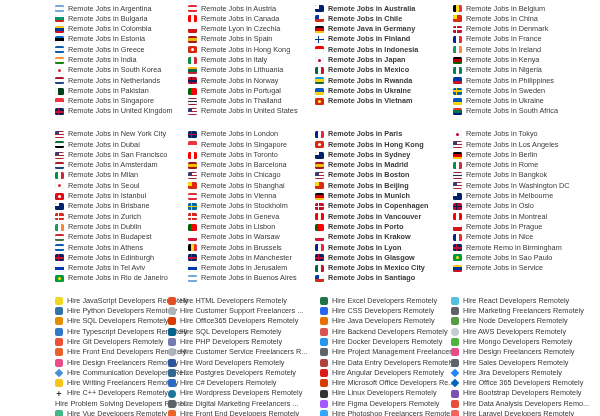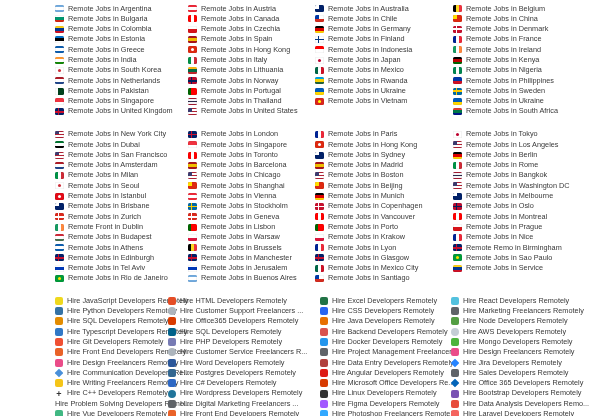--- a/index.html
+++ b/index.html
@@ -8,21 +8,21 @@
     font-family:"Liberation Sans","DejaVu Sans",sans-serif;
     -webkit-font-smoothing:antialiased;
   }
   .wrap{padding-top:3.5px;}
   .section{display:flex;}
   .col{display:flex;flex-direction:column;}
   
   .jobs{padding-left:55px;}
   .jobs .c0{width:133px;}
   .jobs .c1{width:127px;}
-  .jobs .c2{width:138px;}
+  .jobs .c2{width:138px;font-weight:bold;}
   .jobs .c3{width:147px;}
   .skills{padding-left:55px;}
   .skills .c0{width:113px;}
   .skills .c1{width:152px;}
   .skills .c2{width:131px;}
   .skills .c3{width:149px;}
   #sec-cities{margin-top:12.5px;}
   #sec-skills{margin-top:12px;}
   .lnk{
     display:flex;align-items:center;height:10.3px;
@@ -109,21 +109,21 @@
         <a class="lnk" href="#">
           <span class="flag" style="background: linear-gradient(rgb(237, 41, 57) 0%, rgb(237, 41, 57) 33.3333%, rgb(255, 255, 255) 33.3333%, rgb(255, 255, 255) 66.6667%, rgb(237, 41, 57) 66.6667%, rgb(237, 41, 57) 100%);"></span>
           <span class="lbl">Remote Jobs in Austria</span>
         </a>
         <a class="lnk" href="#">
           <span class="flag" style="background: linear-gradient(to right, rgb(255, 0, 0) 0%, rgb(255, 0, 0) 33.3333%, rgb(255, 255, 255) 33.3333%, rgb(255, 255, 255) 66.6667%, rgb(255, 0, 0) 66.6667%, rgb(255, 0, 0) 100%);"></span>
           <span class="lbl">Remote Jobs in Canada</span>
         </a>
         <a class="lnk" href="#">
           <span class="flag" style="background: linear-gradient(rgb(255, 255, 255) 0%, rgb(255, 255, 255) 50%, rgb(215, 20, 26) 50%, rgb(215, 20, 26) 100%);"></span>
-          <span class="lbl">Remote Jobs in Czechia</span>
+          <span class="lbl">Remote Lyon in Czechia</span>
         </a>
         <a class="lnk" href="#">
           <span class="flag" style="background: linear-gradient(rgb(170, 21, 27) 0%, rgb(170, 21, 27) 33.3333%, rgb(241, 191, 0) 33.3333%, rgb(241, 191, 0) 66.6667%, rgb(170, 21, 27) 66.6667%, rgb(170, 21, 27) 100%);"></span>
           <span class="lbl">Remote Jobs in Spain</span>
         </a>
         <a class="lnk" href="#">
           <span class="flag" style="background: linear-gradient(rgb(222, 41, 16) 0%, rgb(222, 41, 16) 50%, rgb(222, 41, 16) 50%, rgb(222, 41, 16) 100%);">
             <span class="fdot" style="background: rgb(255, 255, 255);"></span>
           </span>
           <span class="lbl">Remote Jobs in Hong Kong</span>
@@ -166,21 +166,21 @@
           <span class="lbl">Remote Jobs in Australia</span>
         </a>
         <a class="lnk" href="#">
           <span class="flag" style="background: linear-gradient(rgb(255, 255, 255) 0%, rgb(255, 255, 255) 50%, rgb(213, 43, 30) 50%, rgb(213, 43, 30) 100%);">
             <span class="fcanton" style="background: rgb(0, 57, 166);"></span>
           </span>
           <span class="lbl">Remote Jobs in Chile</span>
         </a>
         <a class="lnk" href="#">
           <span class="flag" style="background: linear-gradient(rgb(0, 0, 0) 0%, rgb(0, 0, 0) 33.3333%, rgb(221, 0, 0) 33.3333%, rgb(221, 0, 0) 66.6667%, rgb(255, 206, 0) 66.6667%, rgb(255, 206, 0) 100%);"></span>
-          <span class="lbl">Remote Jobs in Germany</span>
+          <span class="lbl">Remote Java in Germany</span>
         </a>
         <a class="lnk" href="#">
           <span class="flag" style="background: linear-gradient(rgb(255, 255, 255) 0%, rgb(255, 255, 255) 50%, rgb(255, 255, 255) 50%, rgb(255, 255, 255) 100%);">
             <span class="fcrossh" style="background: rgb(0, 53, 128);"></span>
             <span class="fcrossv" style="background: rgb(0, 53, 128);"></span>
           </span>
           <span class="lbl">Remote Jobs in Finland</span>
         </a>
         <a class="lnk" href="#">
           <span class="flag" style="background: linear-gradient(rgb(255, 0, 0) 0%, rgb(255, 0, 0) 50%, rgb(255, 255, 255) 50%, rgb(255, 255, 255) 100%);"></span>
@@ -312,21 +312,21 @@
         </a>
         <a class="lnk" href="#">
           <span class="flag" style="background: linear-gradient(rgb(218, 41, 28) 0%, rgb(218, 41, 28) 50%, rgb(218, 41, 28) 50%, rgb(218, 41, 28) 100%);">
             <span class="fcrossh" style="background: rgb(255, 255, 255);"></span>
             <span class="fcrossv" style="background: rgb(255, 255, 255);"></span>
           </span>
           <span class="lbl">Remote Jobs in Zurich</span>
         </a>
         <a class="lnk" href="#">
           <span class="flag" style="background: linear-gradient(to right, rgb(22, 155, 98) 0%, rgb(22, 155, 98) 33.3333%, rgb(255, 255, 255) 33.3333%, rgb(255, 255, 255) 66.6667%, rgb(255, 136, 62) 66.6667%, rgb(255, 136, 62) 100%);"></span>
-          <span class="lbl">Remote Front in Dublin</span>
+          <span class="lbl">Remote Jobs in Dublin</span>
         </a>
         <a class="lnk" href="#">
           <span class="flag" style="background: linear-gradient(rgb(206, 41, 57) 0%, rgb(206, 41, 57) 33.3333%, rgb(255, 255, 255) 33.3333%, rgb(255, 255, 255) 66.6667%, rgb(71, 112, 80) 66.6667%, rgb(71, 112, 80) 100%);"></span>
           <span class="lbl">Remote Jobs in Budapest</span>
         </a>
         <a class="lnk" href="#">
           <span class="flag" style="background: linear-gradient(rgb(13, 94, 175) 0%, rgb(13, 94, 175) 33.3333%, rgb(255, 255, 255) 33.3333%, rgb(255, 255, 255) 66.6667%, rgb(13, 94, 175) 66.6667%, rgb(13, 94, 175) 100%);"></span>
           <span class="lbl">Remote Jobs in Athens</span>
         </a>
         <a class="lnk" href="#">
@@ -747,26 +747,26 @@
         </a>
         <a class="lnk" href="#">
           <span class="sicon square" style="background: rgb(77, 179, 61);"></span>
           <span class="lbl">Hire Mongo Developers Remotely</span>
         </a>
         <a class="lnk" href="#">
           <span class="sicon square" style="background: rgb(234, 76, 137);"></span>
           <span class="lbl">Hire Design Freelancers Remotely</span>
         </a>
         <a class="lnk" href="#">
+          <span class="sicon square" style="background: rgb(95, 99, 104);"></span>
+          <span class="lbl">Hire Sales Developers Remotely</span>
+        </a>
+        <a class="lnk" href="#">
           <span class="sicon diamond" style="background: rgb(38, 132, 255);"></span>
           <span class="lbl">Hire Jira Developers Remotely</span>
-        </a>
-        <a class="lnk" href="#">
-          <span class="sicon square" style="background: rgb(95, 99, 104);"></span>
-          <span class="lbl">Hire Sales Developers Remotely</span>
         </a>
         <a class="lnk" href="#">
           <span class="sicon diamond" style="background: rgb(3, 100, 184);"></span>
           <span class="lbl">Hire Office 365 Developers Remotely</span>
         </a>
         <a class="lnk" href="#">
           <span class="sicon square" style="background: rgb(121, 82, 179);"></span>
           <span class="lbl">Hire Bootstrap Developers Remotely</span>
         </a>
         <a class="lnk" href="#">

